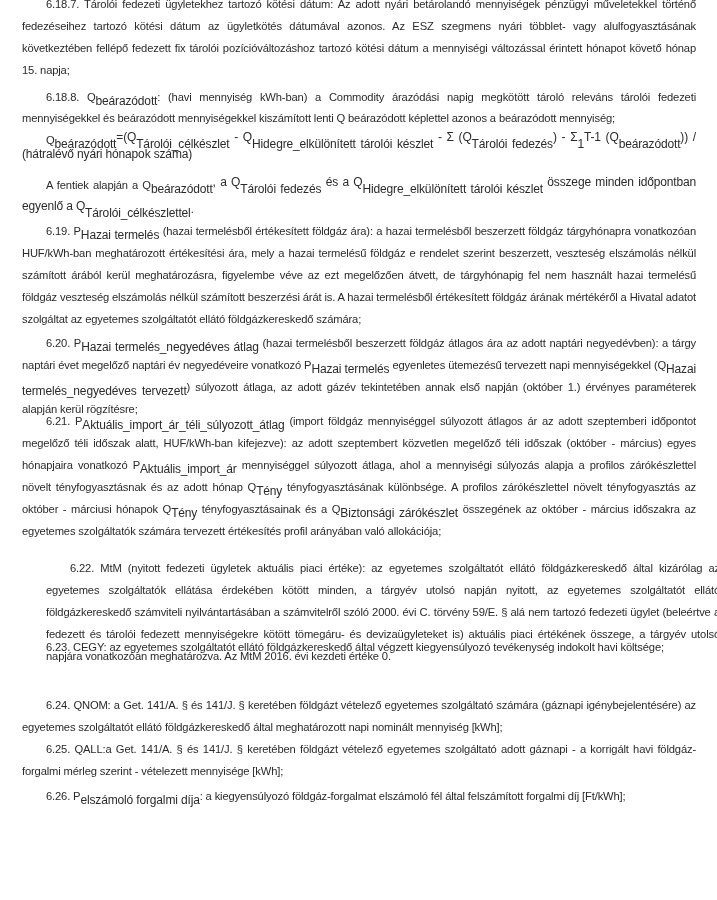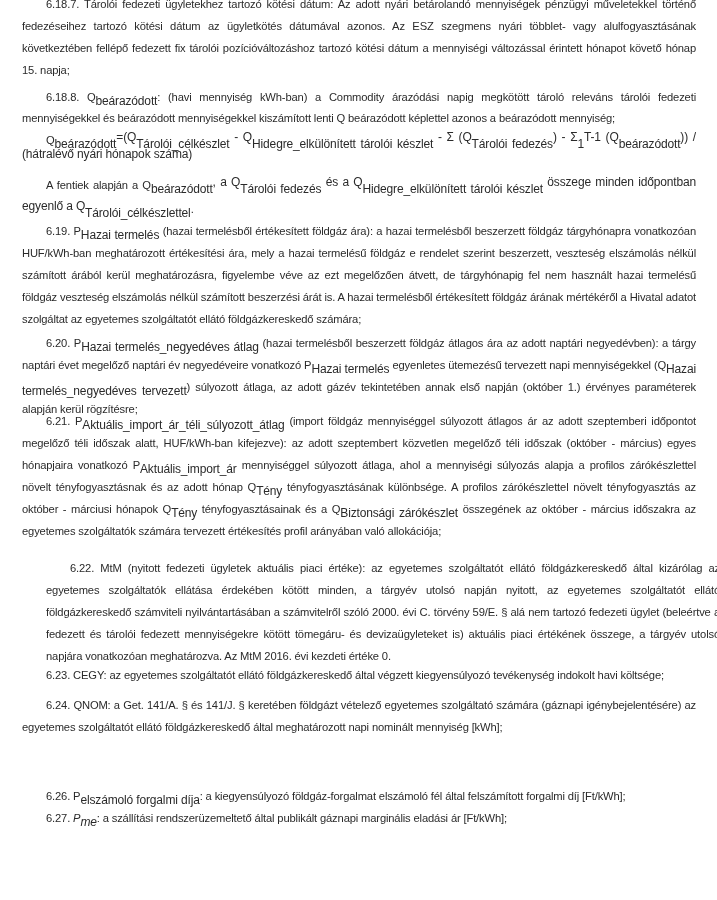--- a/index.html
+++ b/index.html
@@ -52,35 +52,35 @@
   </p>
 
   <p class="para" style="top:410px;">
     <span>6.21. P</span><sub>Aktuális_import_ár_téli_súlyozott_átlag</sub><span> (import földgáz mennyiséggel súlyozott átlagos ár az adott szeptemberi időpontot megelőző téli időszak alatt, HUF/kWh-ban kifejezve): az adott szeptembert közvetlen megelőző téli időszak (október - március) egyes hónapjaira vonatkozó P</span><sub>Aktuális_import_ár</sub><span> mennyiséggel súlyozott átlaga, ahol a mennyiségi súlyozás alapja a profilos zárókészlettel növelt tényfogyasztásnak és az adott hónap Q</span><sub>Tény</sub><span> tényfogyasztásának különbsége. A profilos zárókészlettel növelt tényfogyasztás az október - márciusi hónapok Q</span><sub>Tény</sub><span> tényfogyasztásainak és a Q</span><sub>Biztonsági zárókészlet</sub><span> összegének az október - március időszakra az egyetemes szolgáltatók számára tervezett értékesítés profil arányában való allokációja;</span>
   </p>
 
   <p class="para" style="top:557px;margin-left:24px;">
     <span>6.22. MtM (nyitott fedezeti ügyletek aktuális piaci értéke): az egyetemes szolgáltatót ellátó földgázkereskedő által kizárólag az egyetemes szolgáltatók ellátása érdekében kötött minden, a tárgyév utolsó napján nyitott, az egyetemes szolgáltatót ellátó földgázkereskedő számviteli nyilvántartásában a számvitelről szóló 2000. évi C. törvény 59/E. § alá nem tartozó fedezeti ügylet (beleértve a fedezett és tárolói fedezett mennyiségekre kötött tömegáru- és devizaügyleteket is) aktuális piaci értékének összege, a tárgyév utolsó napjára vonatkozóan meghatározva. Az MtM 2016. évi kezdeti értéke 0.</span>
   </p>
 
-  <p class="para" style="top:664px;">
+  <p class="para" style="top:636px;">
     <span>6.23. CEGY: az egyetemes szolgáltatót ellátó földgázkereskedő által végzett kiegyensúlyozó tevékenység indokolt havi költsége;</span>
   </p>
 
   <p class="para" style="top:694px;">
     <span>6.24. QNOM: a Get. 141/A. § és 141/J. § keretében földgázt vételező egyetemes szolgáltató számára (gáznapi igénybejelentésére) az egyetemes szolgáltatót ellátó földgázkereskedő által meghatározott napi nominált mennyiség [kWh];</span>
   </p>
 
+  <p class="para" style="top:738px;">
+    <span>6.25. QALL:a Get. 141/A. § és 141/J. § keretében földgázt vételező egyetemes szolgáltató adott gáznapi - a korrigált havi földgáz-forgalmi mérleg szerint - vételezett mennyisége [kWh];</span>
+  </p>
 
   <p class="para" style="top:785px; text-align:left;">
     <span>6.26. P</span><sub>elszámoló forgalmi díja</sub><span>: a kiegyensúlyozó földgáz-forgalmat elszámoló fél által felszámított forgalmi díj [Ft/kWh];</span>
   </p>
 
-  <p class="para" style="top:807px; text-align:left;">
-    <span>6.27. </span><span class="it">P</span><sub class="it">me</sub><span>: a szállítási rendszerüzemeltető által publikált gáznapi marginális eladási ár [Ft/kWh];</span>
-  </p>
 
 
   <p class="para" style="top:884px; text-align:center;margin-top:45px;">
     <span>6.29. n: az adott hónap napjainak száma;</span>
   </p>
 
 </div>
 
 </body></html>

